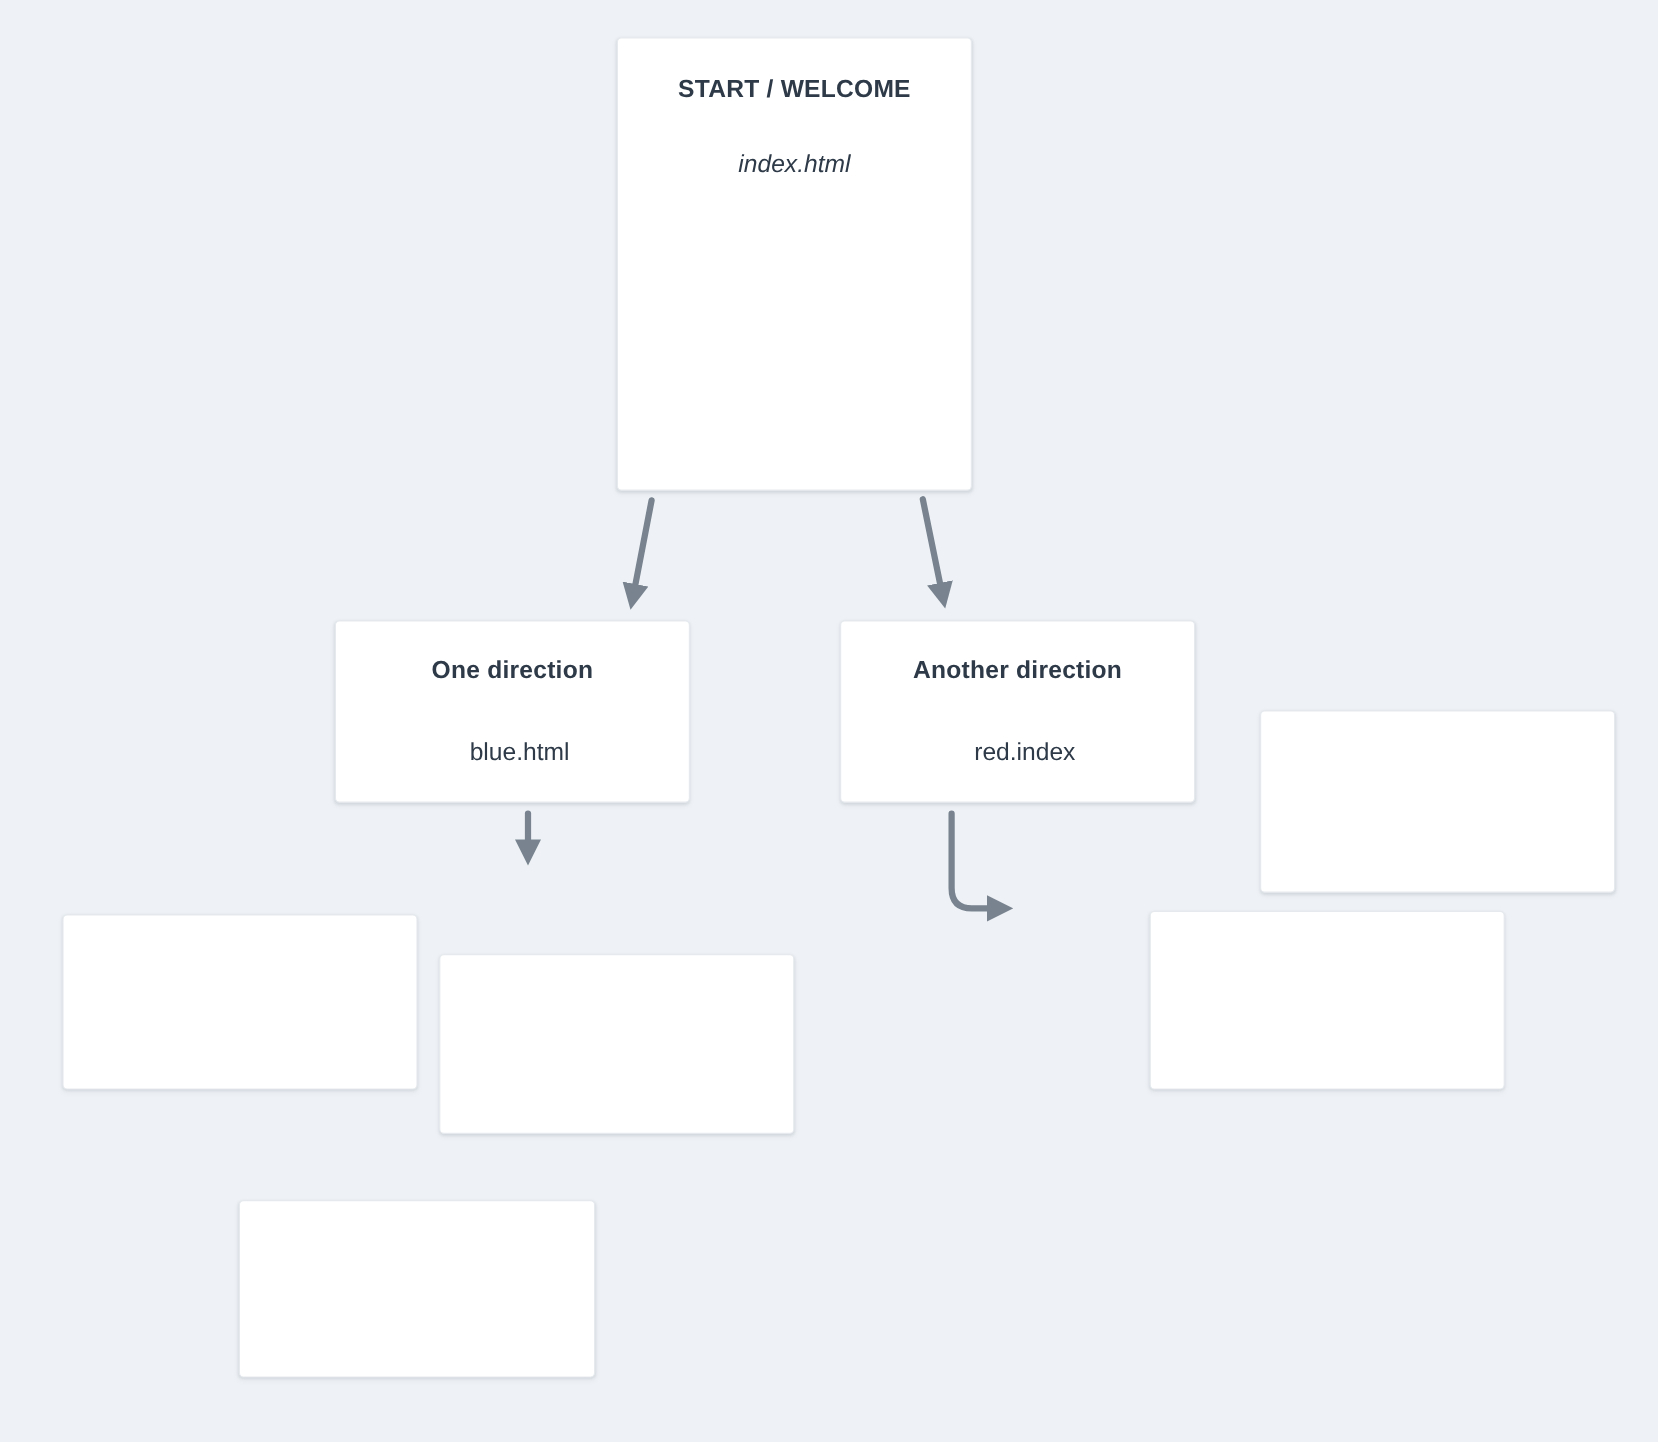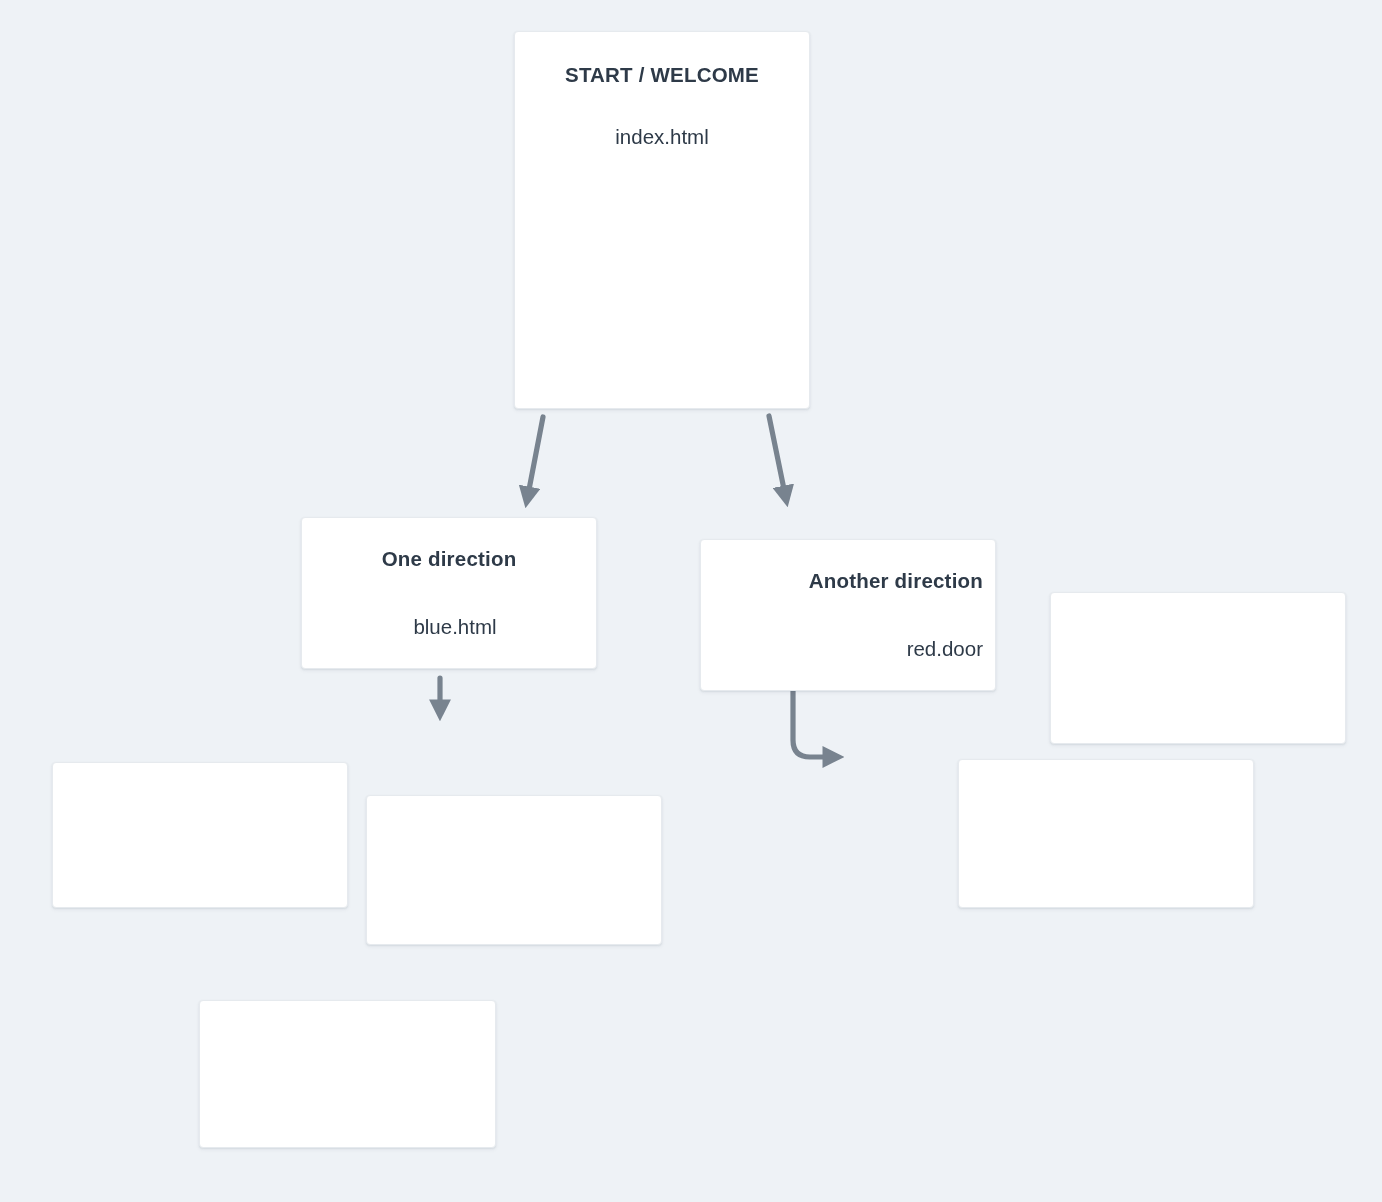--- a/index.html
+++ b/index.html
@@ -75,37 +75,36 @@
   
   #card-start {
     left: 514px;
     top: 31px;
     width: 296px;
     height: 378px;
     padding: 30px 14px 0 14px;
   }
   #card-start .card-title { margin: 0; }
   #card-start .card-body  { margin: 41px 0 0 0; }
-  #card-start .card-file  { margin: 36px 0 0 0; }
+  #card-start .card-file  { margin: 36px 0 0 0; font-style: italic; }
 
   
   #card-blue {
-    left: 301px;
+    left: 279px;
     top: 517px;
     width: 296px;
     height: 152px;
     padding: 28px 12px 0 12px;
   }
   #card-red {
     left: 700px;
-    top: 539px;
+    top: 517px;
     width: 296px;
     height: 152px;
     padding: 28px 12px 0 12px;
-    align-items: flex-end;
   }
   #card-blue .card-title,
   #card-red  .card-title { margin: 0; font-size: 20.5px; }
   #card-blue .card-file,
   #card-red  .card-file  { margin: 42px 0 0 12px; }
 
   
   #card-blank-1 { left:  52px; top: 762px;  width: 296px; height: 146px; }
   #card-blank-2 { left: 366px; top: 795px;  width: 296px; height: 150px; }
   #card-blank-3 { left: 1050px; top: 592px; width: 296px; height: 152px; }
@@ -146,21 +145,21 @@
     <div class="card-file">index.html</div>
   </div>
 
   <div class="card" id="card-blue">
     <div class="card-title">One direction</div>
     <div class="card-file">blue.html</div>
   </div>
 
   <div class="card" id="card-red">
     <div class="card-title">Another direction</div>
-    <div class="card-file">red.door</div>
+    <div class="card-file">red.index</div>
   </div>
 
   <div class="card empty" id="card-blank-1">
     <div class="card-title"></div>
   </div>
 
   <div class="card empty" id="card-blank-2">
     <div class="card-title"></div>
   </div>
 

